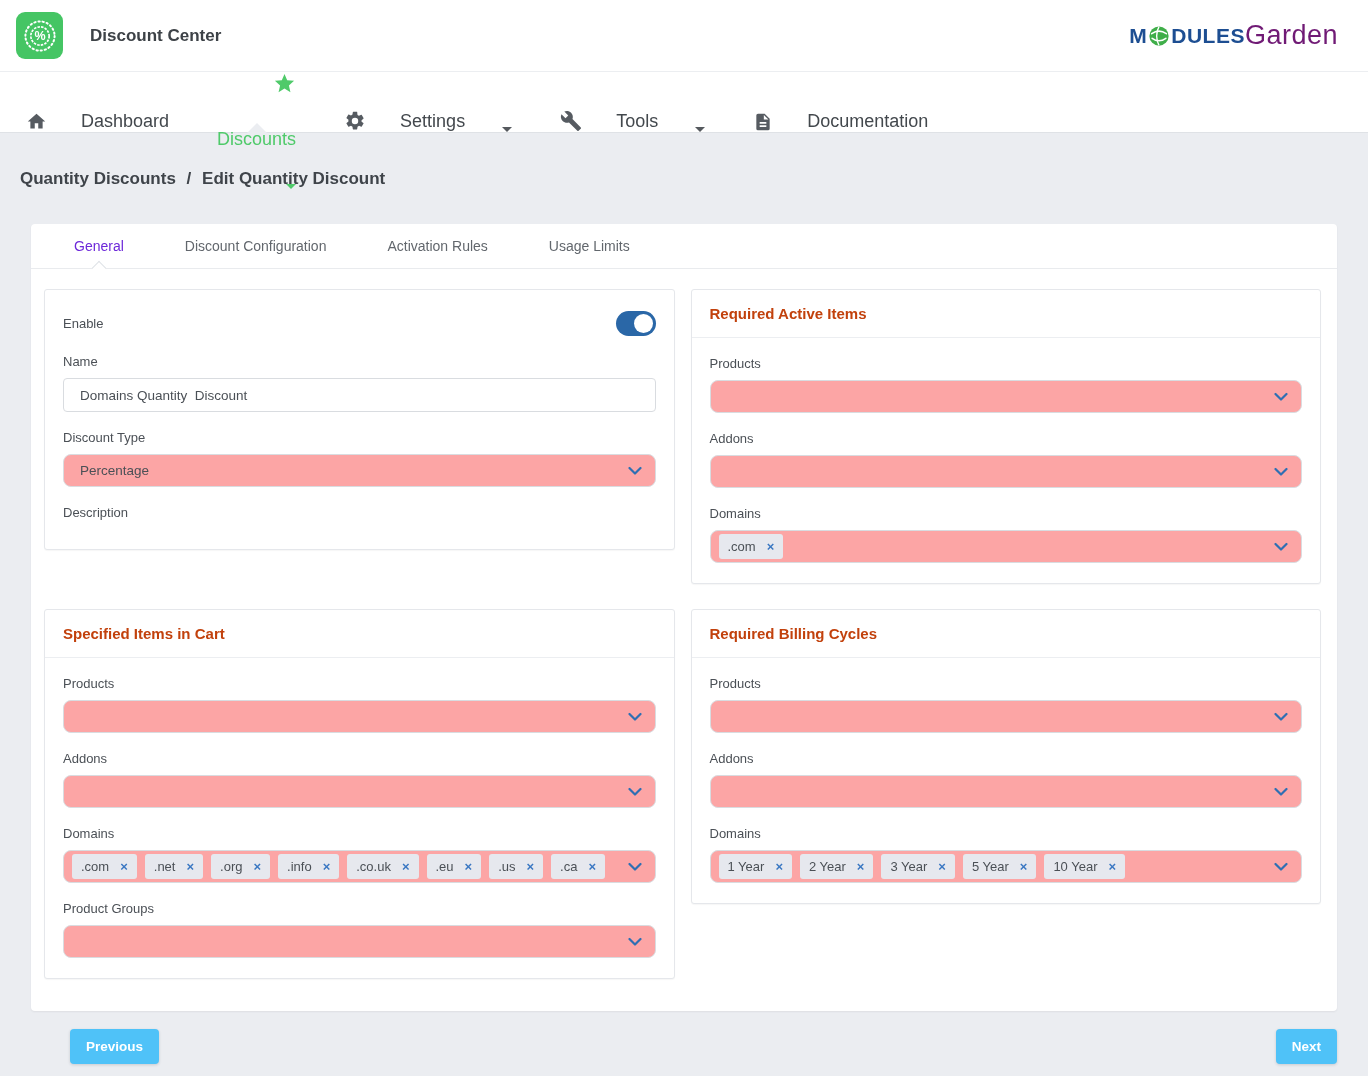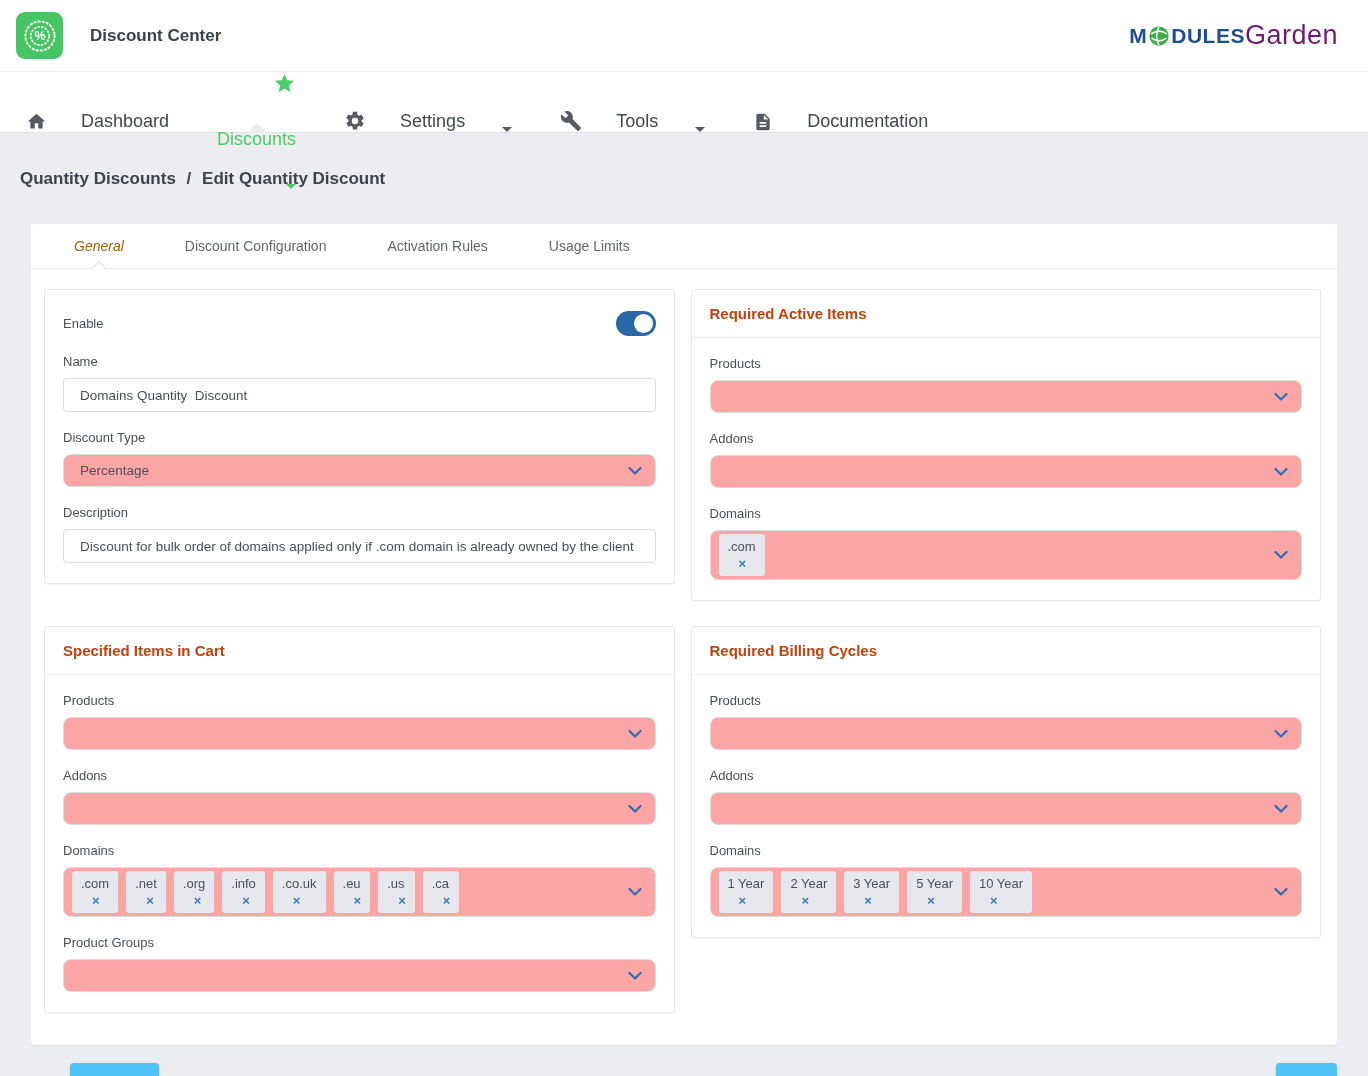--- a/index.html
+++ b/index.html
@@ -53,21 +53,21 @@
   
   .container {
     margin:35px 31px 0 31px; background:#fff; border-radius:4px;
     box-shadow:0 1px 2px rgba(40,47,60,.07); padding-bottom:32px;
   }
   .tabbar {
     display:flex; align-items:center; gap:61px; padding:0 43px;
     height:45px; border-bottom:1px solid #e9ebee;
   }
   .tab { font-size:14px; color:#62676d; cursor:pointer; position:relative; height:100%; display:flex; align-items:center; }
-  .tab.active { color:#a16207;font-style:italic; }
+  .tab.active { color:#6d28d9; }
   .tab.active::after {
     content:""; position:absolute; left:50%; bottom:-6px; width:10px; height:10px;
     background:#fff; transform:translateX(-50%) rotate(45deg);
     border-left:1px solid #dfe2e6; border-top:1px solid #dfe2e6;
   }
   .grid {
     display:grid; grid-template-columns:1fr 1fr; column-gap:16px; row-gap:25px;
     padding:20px 16px 0 13px; align-items:start;
   }
   .card {
@@ -89,22 +89,22 @@
   }
   .select {
     position:relative; min-height:33px; border:1px solid #d9dce0; border-radius:8px;
     background:#fca5a5; cursor:pointer; display:flex; align-items:center;
     padding:3px 36px 3px 8px;
   }
   .select-value { font-size:13.5px; color:#4b5056; padding-left:8px; }
   .chevron { position:absolute; right:13px; top:50%; transform:translateY(-50%); display:flex; }
   .tags { display:flex; flex-wrap:wrap; gap:8px; }
   .tag {
-    display:inline-flex; background:#e6e8ee; border-radius:3px;
-    padding:4px 9px; font-size:13px; color:#4b5056; line-height:17px;flex-direction:column;
+    display:inline-flex; align-items:center; background:#e6e8ee; border-radius:3px;
+    padding:4px 9px; font-size:13px; color:#4b5056; line-height:17px;
   }
   .tag-x { color:#3a77c2; font-weight:bold; font-size:13px; margin-left:11px; cursor:pointer; }
   
   .enable-row { display:flex; align-items:center; justify-content:space-between; padding-top:3px; }
   .enable-label { font-size:13px; color:#4b5056; }
   .toggle {
     width:40px; height:25px; border-radius:13px; background:#c6cbd1; position:relative; cursor:pointer;
   }
   .toggle[data-state="on"] { background:#2a67a7; }
   .toggle .knob {
@@ -232,21 +232,20 @@
             <span class="select-value">Percentage</span>
             <span class="chevron">
               <svg width="14" height="9" viewBox="0 0 14 9">
                   <path d="M1.5 1.5L7 7l5.5-5.5" stroke="#2e6fb3" stroke-width="2.2" fill="none" stroke-linecap="round" stroke-linejoin="round"></path>
                 </svg>
             </span>
           </div>
         </div>
         <div class="field">
           <div class="field-label">Description</div>
-          <input class="text-input" type="text" value="Discount for bulk order of domains applied only if .com domain is already owned by the client" style="">
         </div>
       </div>
     </div>
 
     <div class="card">
       <div class="card-header">Required Active Items</div>
       <div class="card-body">
         <div class="field">
           <div class="field-label">Products</div>
           <div class="select">

